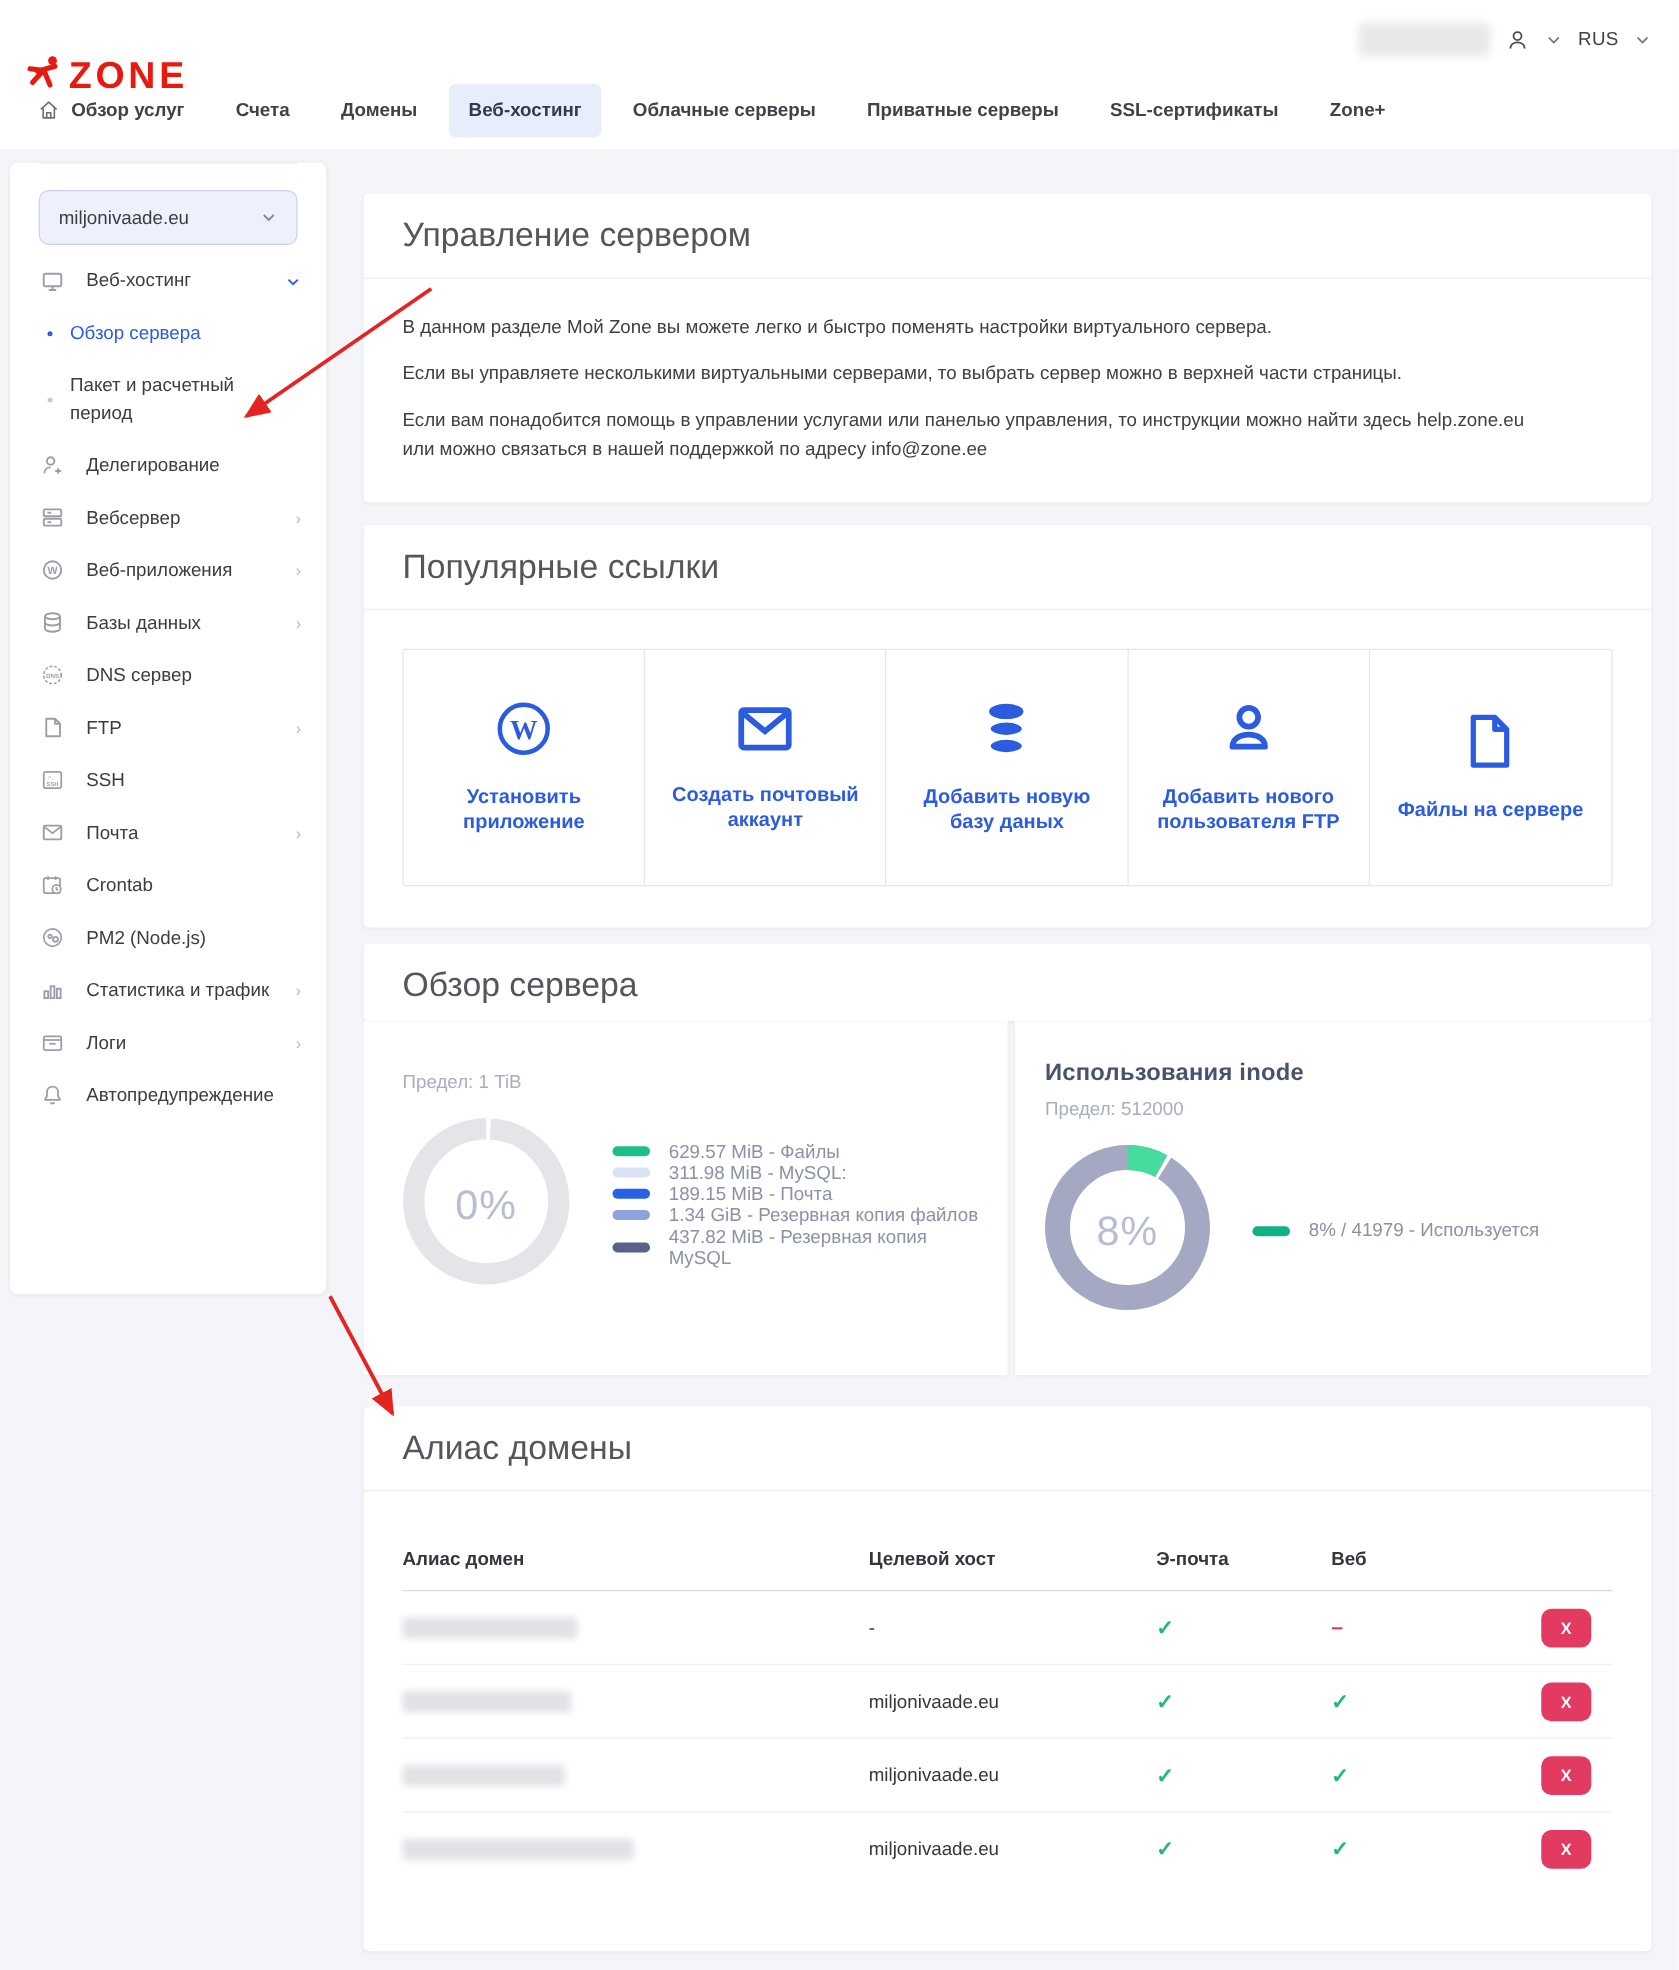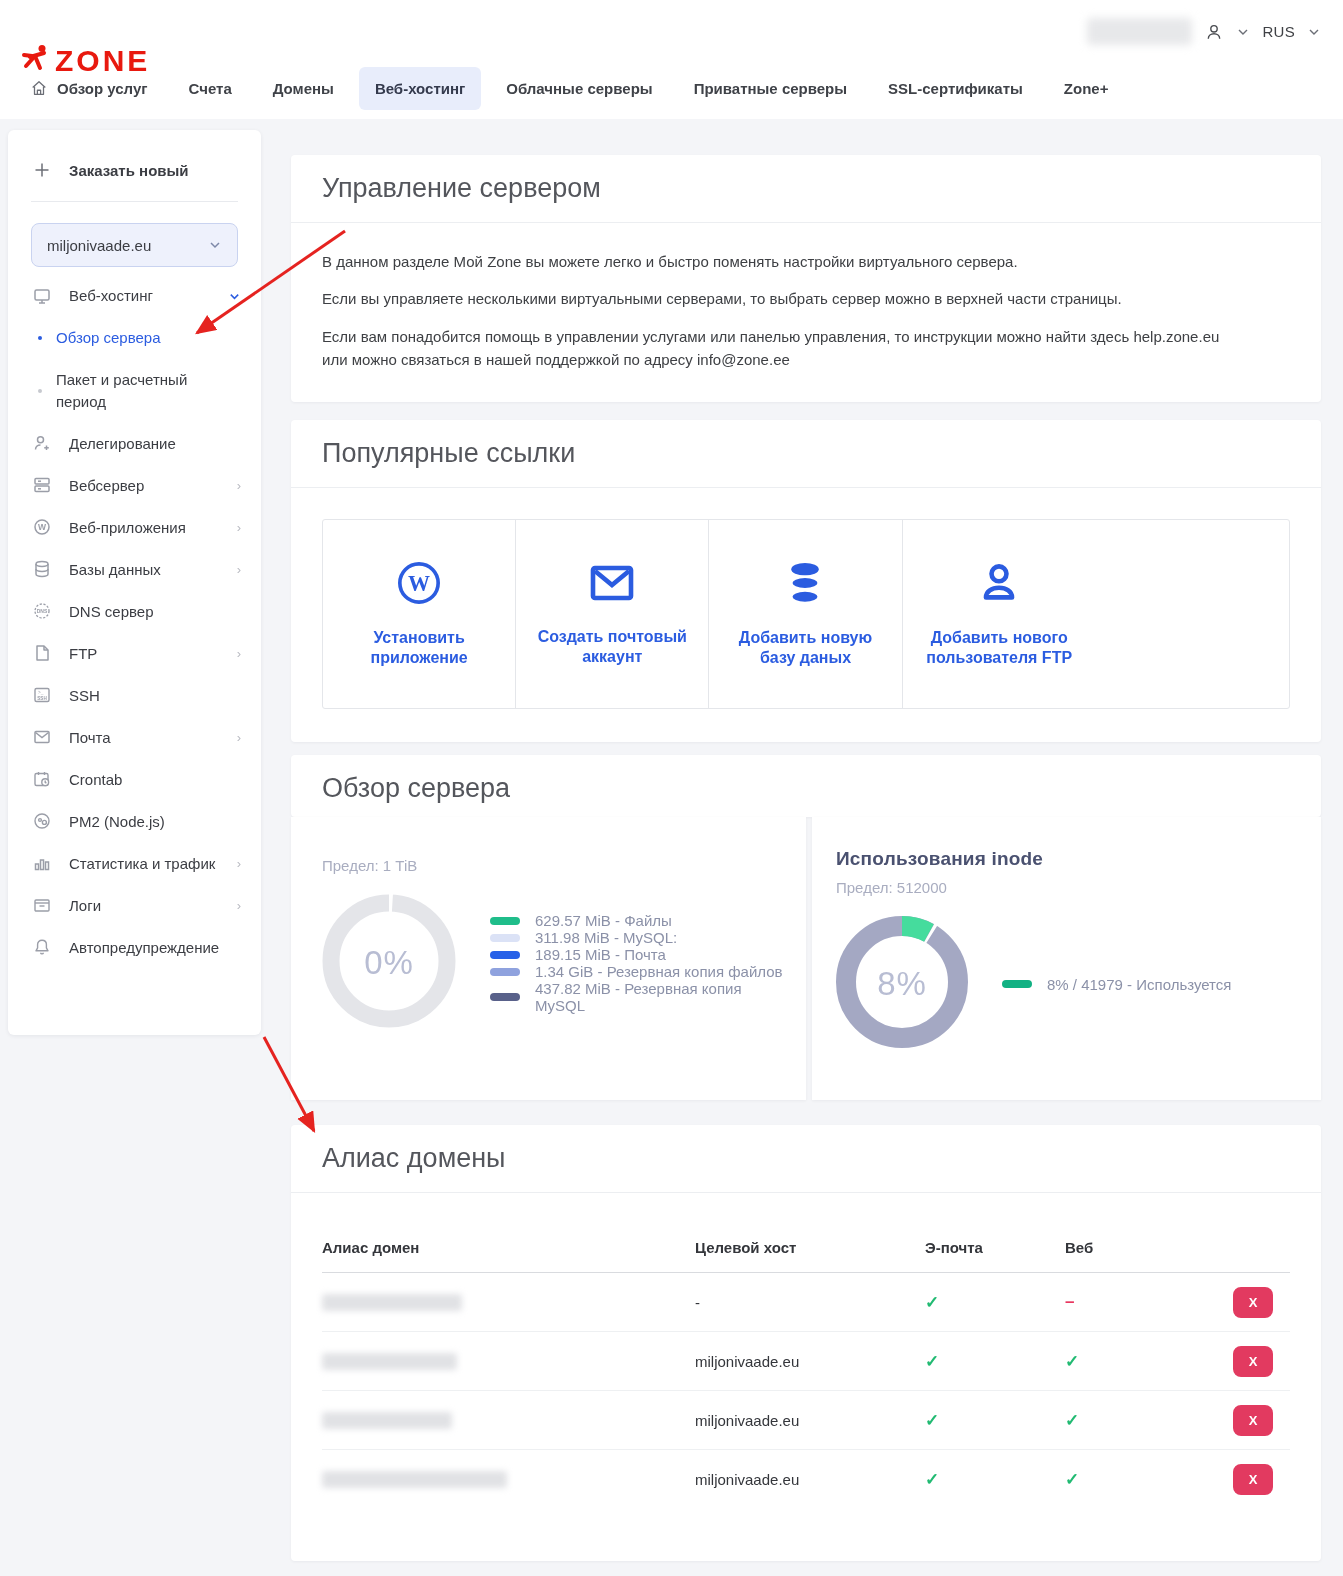--- a/index.html
+++ b/index.html
@@ -147,29 +147,20 @@
       </div>
     <div class="tab">
         <span>Zone+</span>
       </div>
   </div>
 </div>
 
 <div class="content">
 
   <div class="sidebar">
-    <div class="order-new">
-      <svg class="sicon" width="20" height="20" viewBox="0 0 20 20">
-        <g stroke="#6b6e76" stroke-width="1.5">
-            <line x1="10" y1="3.5" x2="10" y2="16.5"></line>
-            <line x1="3.5" y1="10" x2="16.5" y2="10"></line>
-          </g>
-      </svg>
-      <span>Заказать новый</span>
-    </div>
     <div class="side-divider"></div>
     <div class="domain-select">
       <span>miljonivaade.eu</span>
       <svg width="14" height="14" viewBox="0 0 14 14">
         <path d="M3 5l4 4 4-4" stroke="#7d88a8" stroke-width="1.5" fill="none"></path>
       </svg>
     </div>
 
     <div class="side-item">
       <svg class="sicon" width="20" height="20" viewBox="0 0 20 20">
@@ -358,20 +349,29 @@
         <div class="tile-label">Добавить новую базу даных</div>
       </div>
       <div class="tile">
         <svg width="46" height="46" viewBox="0 0 24 24">
           <g stroke="#2b5ce0" stroke-width="2.4" fill="none" stroke-linejoin="round">
             <circle cx="12" cy="7.2" r="3.9"></circle>
             <path d="M5.2 19.5c0-3.2 3-5 6.8-5s6.8 1.8 6.8 5z"></path>
           </g>
         </svg>
         <div class="tile-label">Добавить нового пользователя FTP</div>
+      </div>
+      <div class="tile">
+        <svg width="42" height="48" viewBox="0 0 22 25">
+          <g stroke="#2b5ce0" stroke-width="2.2" fill="none" stroke-linejoin="round">
+              <path d="M4 2.5h9l5 5v15H4z"></path>
+              <path d="M13 2.5v5h5"></path>
+            </g>
+        </svg>
+        <div class="tile-label">Файлы на сервере</div>
       </div>
     </div>
   </div>
 
   <div class="card card3-title">
     <div class="card-title">Обзор сервера</div>
   </div>
 
   <div class="panel panel-left">
     <div class="chart-limit">Предел: 1 TiB</div>

